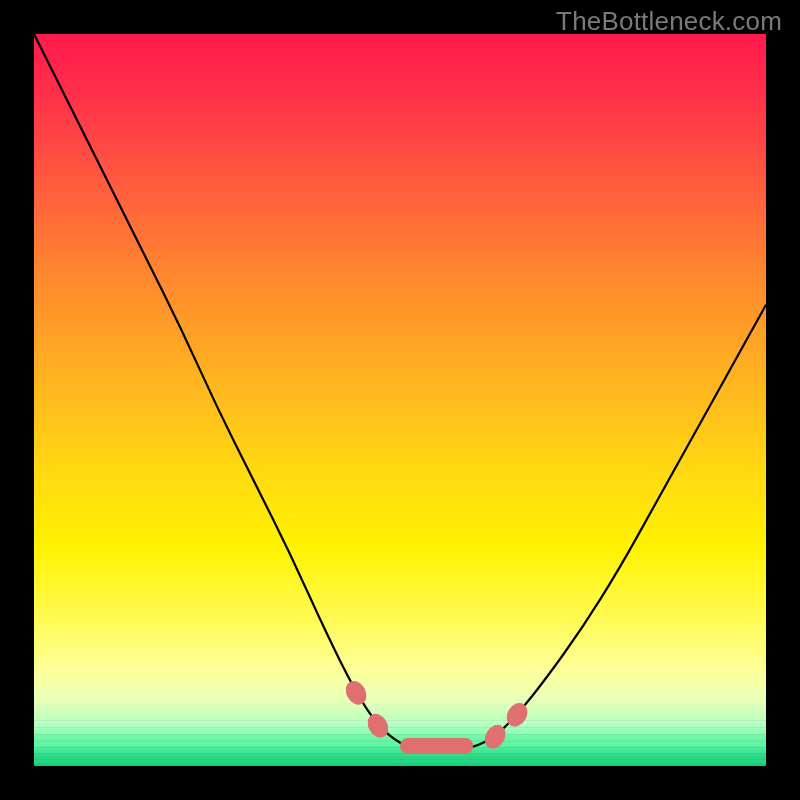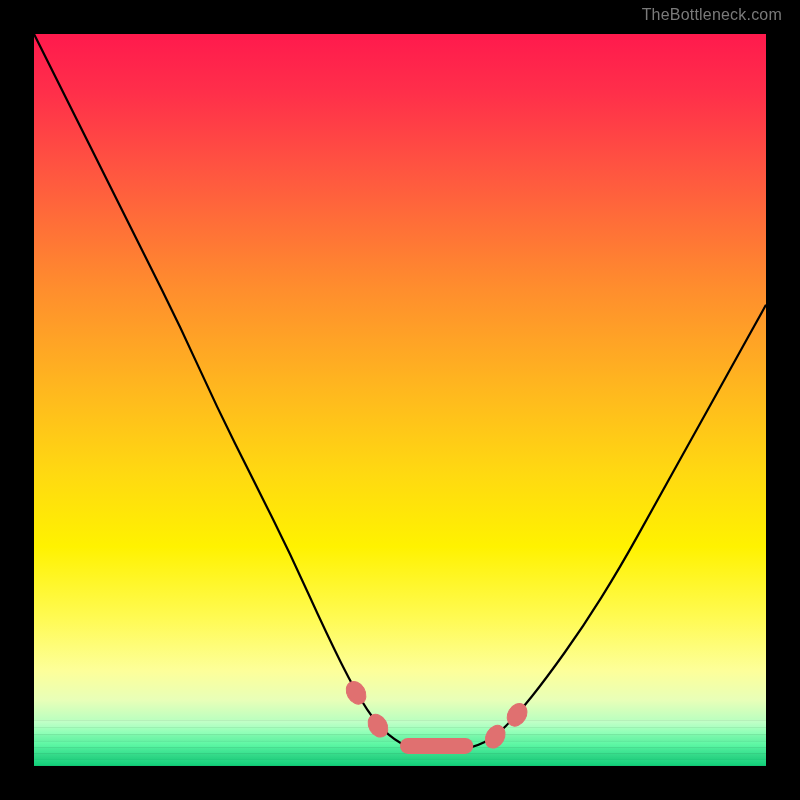--- a/index.html
+++ b/index.html
@@ -78,21 +78,21 @@
     stroke-width: 1;
   }
   .knot-long {
     fill: #e07070;
   }
   .attribution {
     position: absolute;
     top: 6px;
     right: 18px;
     color: #7a7a7a;
-    font-size: 16px;
+    font-size: 26px;
     font-weight: 400;
     letter-spacing: 0.2px;
   }
 </style>
 </head>
 <body>
 
 <div class="frame">
   <div class="plot-area">
     <div class="gradient"></div>

